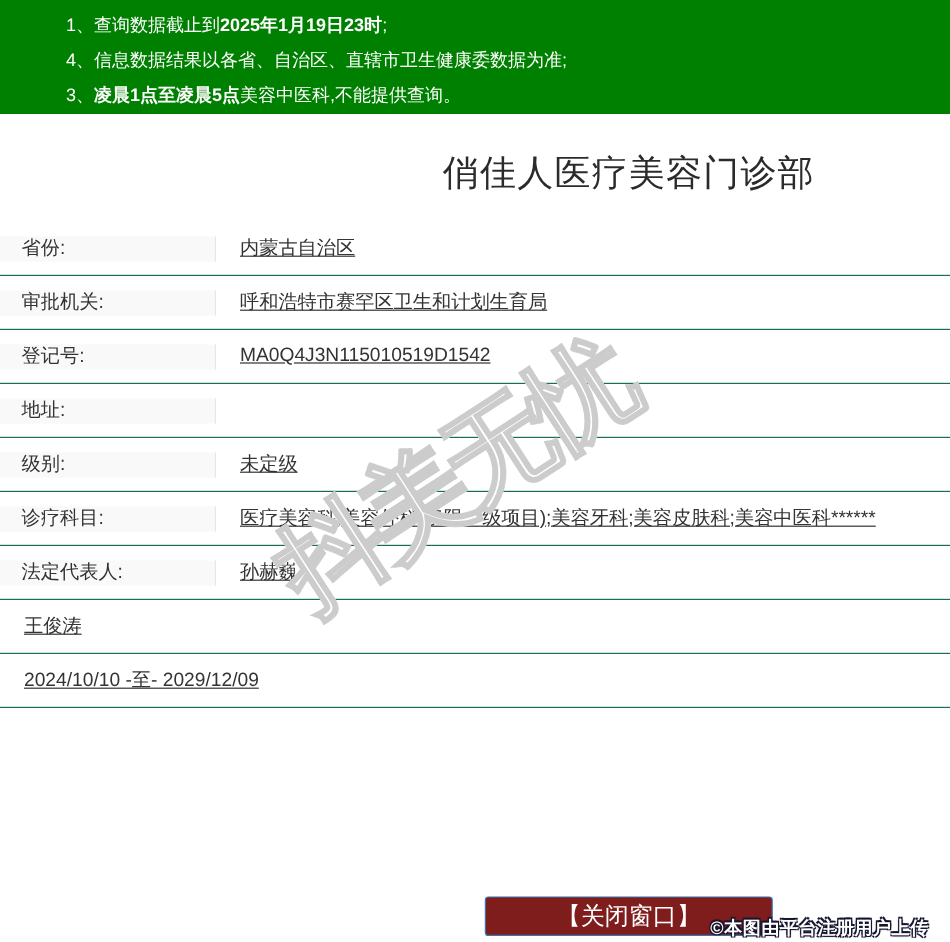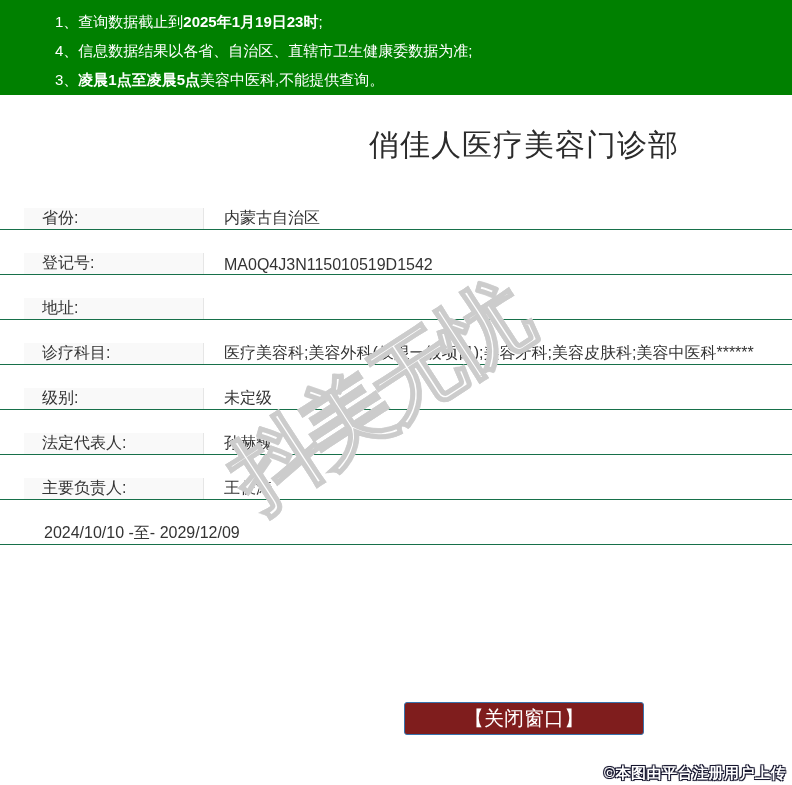--- a/index.html
+++ b/index.html
@@ -34,22 +34,21 @@
     left: 128px;
     letter-spacing: 1px;
   }
 
   
   .info-table { margin-top: 23px; }
   .row {
     display: flex;
     height: 45px;
     border-bottom: 1px solid #17704a;
-    align-items: flex-end;
-    padding-left: 24px;
+    align-items: center;
   }
   .row .label {
     width: 180px;
     background: #f9f9f9;
     border-right: 1px solid #e6e6e6;
     display: flex;
     align-items: center;
     padding-left: 18px;
     font-size: 16px;
     color: #333333;
@@ -57,20 +56,21 @@
   .row .value {
     flex: 1;
     background: #ffffff;
     display: flex;
     align-items: center;
     padding-left: 20px;
     font-size: 16px;
     color: #333333;
     white-space: nowrap;
     overflow: hidden;
+    text-decoration: underline;
   }
 
   
   .button-wrap {
     margin-top: 157px;
     text-align: center;
     position: relative;
     left: 128px;
   }
   .close-btn {
@@ -99,21 +99,21 @@
                  -1px 1px 0 #d6d6d6, 1px 1px 0 #d6d6d6;
     transform: rotate(-33deg);
     white-space: nowrap;
     pointer-events: none;
     z-index: 5;
   }
 
   
   .watermark-corner {
     position: absolute;
-    right: 6px;
+    right: 18px;
     bottom: 2px;
     font-size: 15px;
     font-weight: 700;
     color: #ffffff;
     text-shadow: -1px -1px 0 #15152e, 1px -1px 0 #15152e,
                  -1px 1px 0 #15152e, 1px 1px 0 #15152e, 0 0 2px #15152e;
     pointer-events: none;
     z-index: 6;
     letter-spacing: 0.5px;
   }
@@ -130,40 +130,43 @@
   </header>
 
   <h1 class="title">俏佳人医疗美容门诊部</h1>
 
   <div class="info-table">
     <div class="row">
       <div class="label">省份:</div>
       <div class="value">内蒙古自治区</div>
     </div>
     <div class="row">
+      <div class="label">审批机关:</div>
+      <div class="value">呼和浩特市赛罕区卫生和计划生育局</div>
+    </div>
+    <div class="row">
       <div class="label">登记号:</div>
       <div class="value">MA0Q4J3N115010519D1542</div>
     </div>
     <div class="row">
       <div class="label">地址:</div>
     </div>
     <div class="row">
+      <div class="label">级别:</div>
+      <div class="value">未定级</div>
+    </div>
+    <div class="row">
       <div class="label">诊疗科目:</div>
       <div class="value">医疗美容科;美容外科(仅限一级项目);美容牙科;美容皮肤科;美容中医科******</div>
-    </div>
-    <div class="row">
-      <div class="label">级别:</div>
-      <div class="value">未定级</div>
     </div>
     <div class="row">
       <div class="label">法定代表人:</div>
       <div class="value">孙赫巍</div>
     </div>
     <div class="row">
-      <div class="label">主要负责人:</div>
       <div class="value">王俊涛</div>
     </div>
     <div class="row">
       <div class="value">2024/10/10 -至- 2029/12/09</div>
     </div>
   </div>
 
   <div class="button-wrap">
     <button class="close-btn">【关闭窗口】</button>
   </div>

